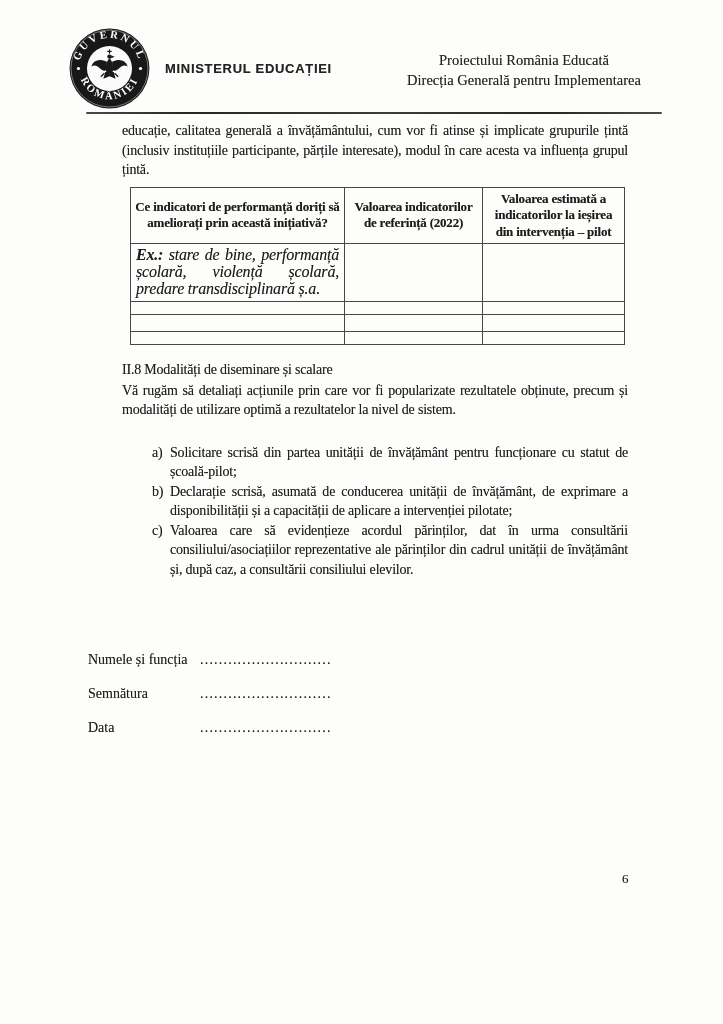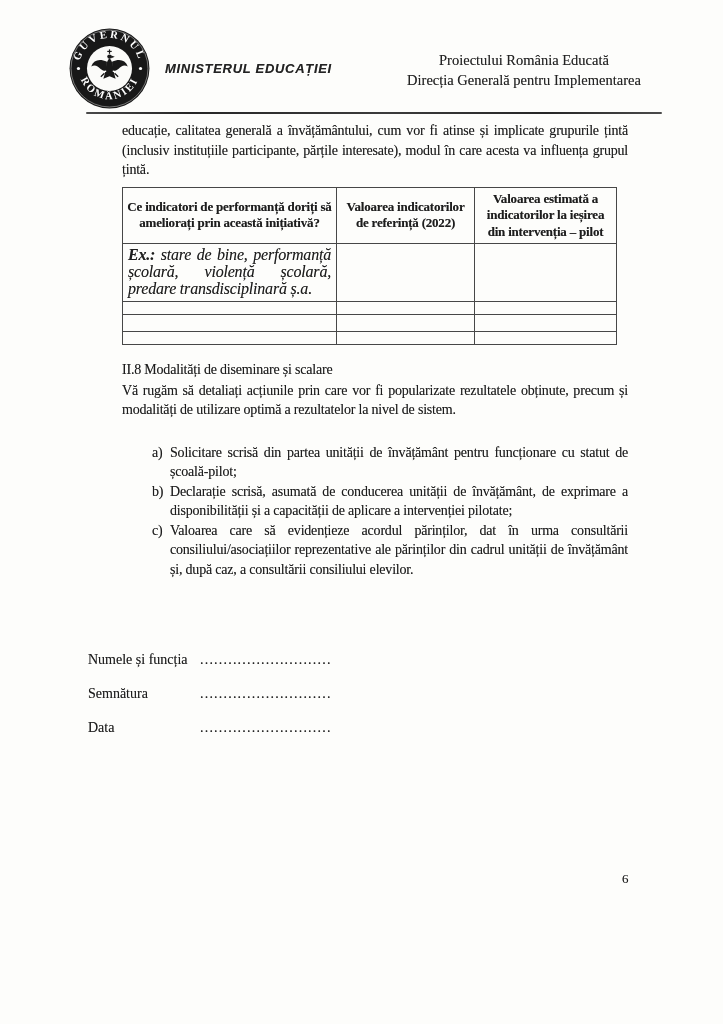--- a/index.html
+++ b/index.html
@@ -8,41 +8,41 @@
     background:#fdfdfb; color:#1d1d1d;
     font-family:"Liberation Serif", serif;
     overflow:hidden;
     text-shadow:0 0 0.5px rgba(25,25,25,0.45);
   }
   
   .logo-wrap { position:absolute; top:26px; left:67px; width:85px; height:85px; }
   .ministry {
     position:absolute; top:61px; left:165px;
     font-family:"Liberation Sans", sans-serif;
-    font-size:13px; font-weight:bold; letter-spacing:0.7px; color:#232323;font-style:italic;
+    font-size:13px; font-weight:bold; letter-spacing:0.7px; color:#232323;
   }
   .directorate {
     position:absolute; top:50px; left:388px; width:272px;
     text-align:center; font-size:14.5px; line-height:20px; color:#242424;
   }
   .divider {
     position:absolute; top:112px; left:86px; width:576px; height:2px;
     background:linear-gradient(90deg,#4a4a4a,#262626 18%,#3c3c3c 52%,#262626 80%,#4a4a4a);
     border-radius:1px;
   }
   
   .content {
     position:absolute; top:121px; left:122px; width:506px;
     font-size:14px; line-height:19.5px; letter-spacing:-0.2px;
   }
   .intro { text-align:justify; }
   
   table.ind-table {
     border-collapse:collapse; table-layout:fixed;
-    width:494px; margin:7px 0 0 0;
+    width:494px; margin:7px 0 0 8px;
   }
   .ind-table col.c1 { width:214px; }
   .ind-table col.c2 { width:138px; }
   .ind-table col.c3 { width:142px; }
   .ind-table th, .ind-table td { border:1px solid #474747; }
   .ind-table th {
     font-size:13px; font-weight:bold; text-align:center;
     line-height:16.5px; padding:3px 4px; letter-spacing:-0.2px; vertical-align:middle;
   }
   .ind-table td.example {

